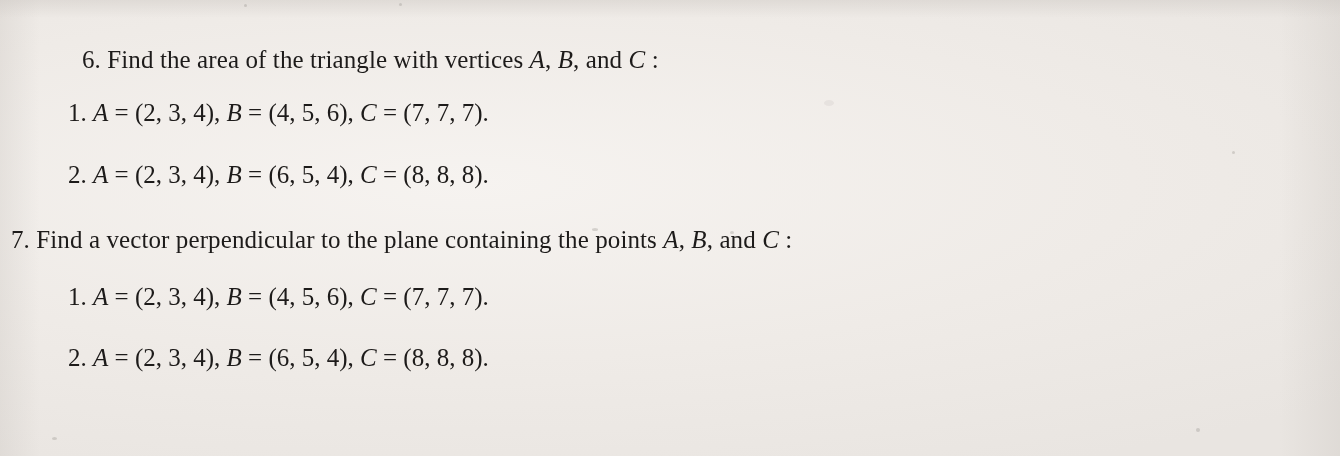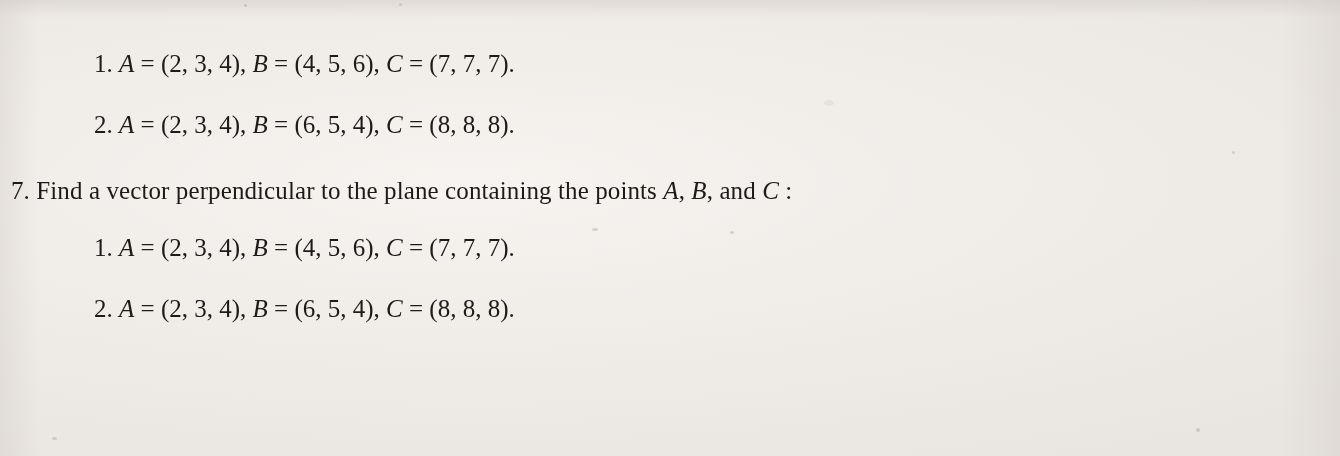--- a/index.html
+++ b/index.html
@@ -46,21 +46,21 @@
     letter-spacing: 0.1px;
   }
   .items {
     margin: 0;
     padding: 0;
     list-style: none;
   }
   .item {
     font-size: 25px;
     line-height: 1.25;
-    padding-left: 94px;
+    padding-left: 68px;
   }
   .p1-prompt { margin-top: 18px; }
   .p1-item1  { margin-top: 22px; }
   .p1-item2  { margin-top: 30px; }
   .p2-prompt { margin-top: 34px; padding-left: 11px; }
   .p2-item1  { margin-top: 26px; }
   .p2-item2  { margin-top: 30px; }
 
   .math {
     font-family: "Liberation Serif", serif;
@@ -84,20 +84,21 @@
 <div class="speck" style="left:1232px;top:151px;width:3px;height:3px;"></div>
 <div class="speck" style="left:824px;top:100px;width:10px;height:6px;opacity:.35;"></div>
 <div class="speck" style="left:592px;top:228px;width:6px;height:3px;"></div>
 <div class="speck" style="left:730px;top:231px;width:4px;height:3px;"></div>
 <div class="speck" style="left:1196px;top:428px;width:4px;height:4px;"></div>
 <div class="speck" style="left:52px;top:437px;width:5px;height:3px;"></div>
 
 <div class="content">
 
   <section class="problem">
+    <div class="prompt p1-prompt">6. Find the area of the triangle with vertices <span class="math">A</span>, <span class="math">B</span>, and <span class="math">C</span> :</div>
     <ul class="items">
       <li class="item p1-item1">1. <span class="math">A</span> = (2, 3, 4),  <span class="math">B</span> = (4, 5, 6),  <span class="math">C</span> = (7, 7, 7).</li>
       <li class="item p1-item2">2. <span class="math">A</span> = (2, 3, 4),  <span class="math">B</span> = (6, 5, 4),  <span class="math">C</span> = (8, 8, 8).</li>
     </ul>
   </section>
 
   <section class="problem">
     <div class="prompt p2-prompt">7. Find a vector perpendicular to the plane containing the points <span class="math">A</span>, <span class="math">B</span>, and <span class="math">C</span> :</div>
     <ul class="items">
       <li class="item p2-item1">1. <span class="math">A</span> = (2, 3, 4),  <span class="math">B</span> = (4, 5, 6),  <span class="math">C</span> = (7, 7, 7).</li>

